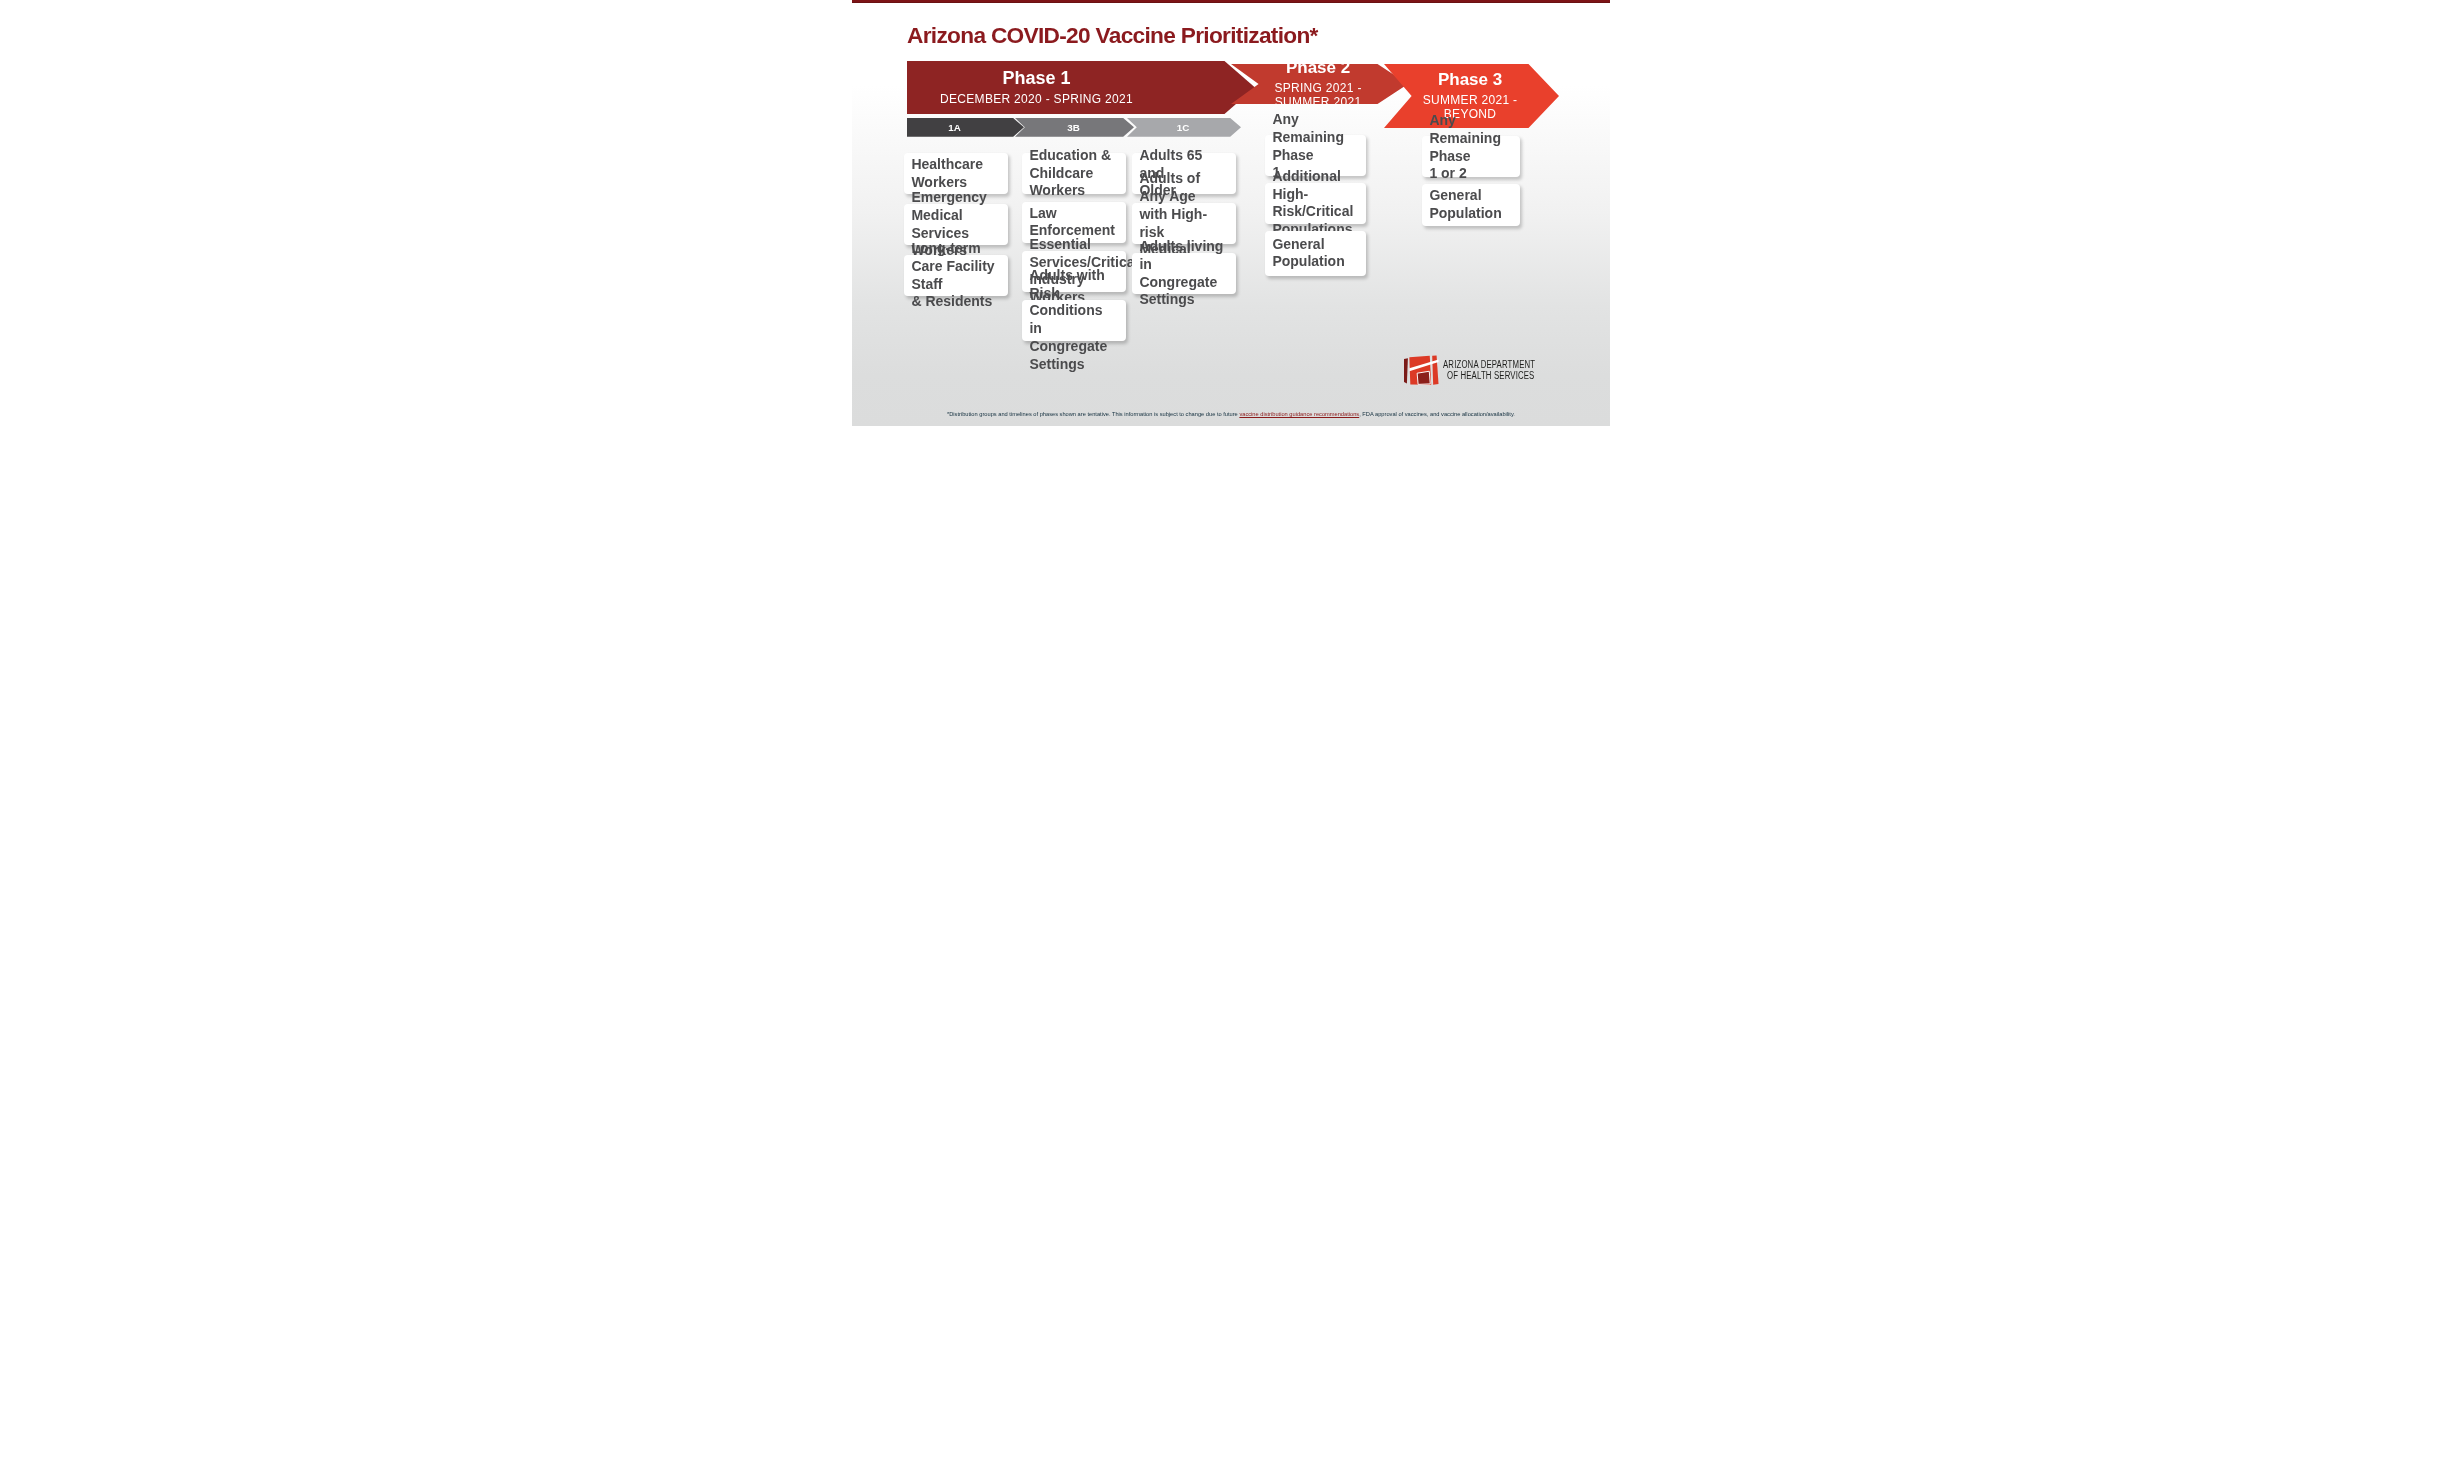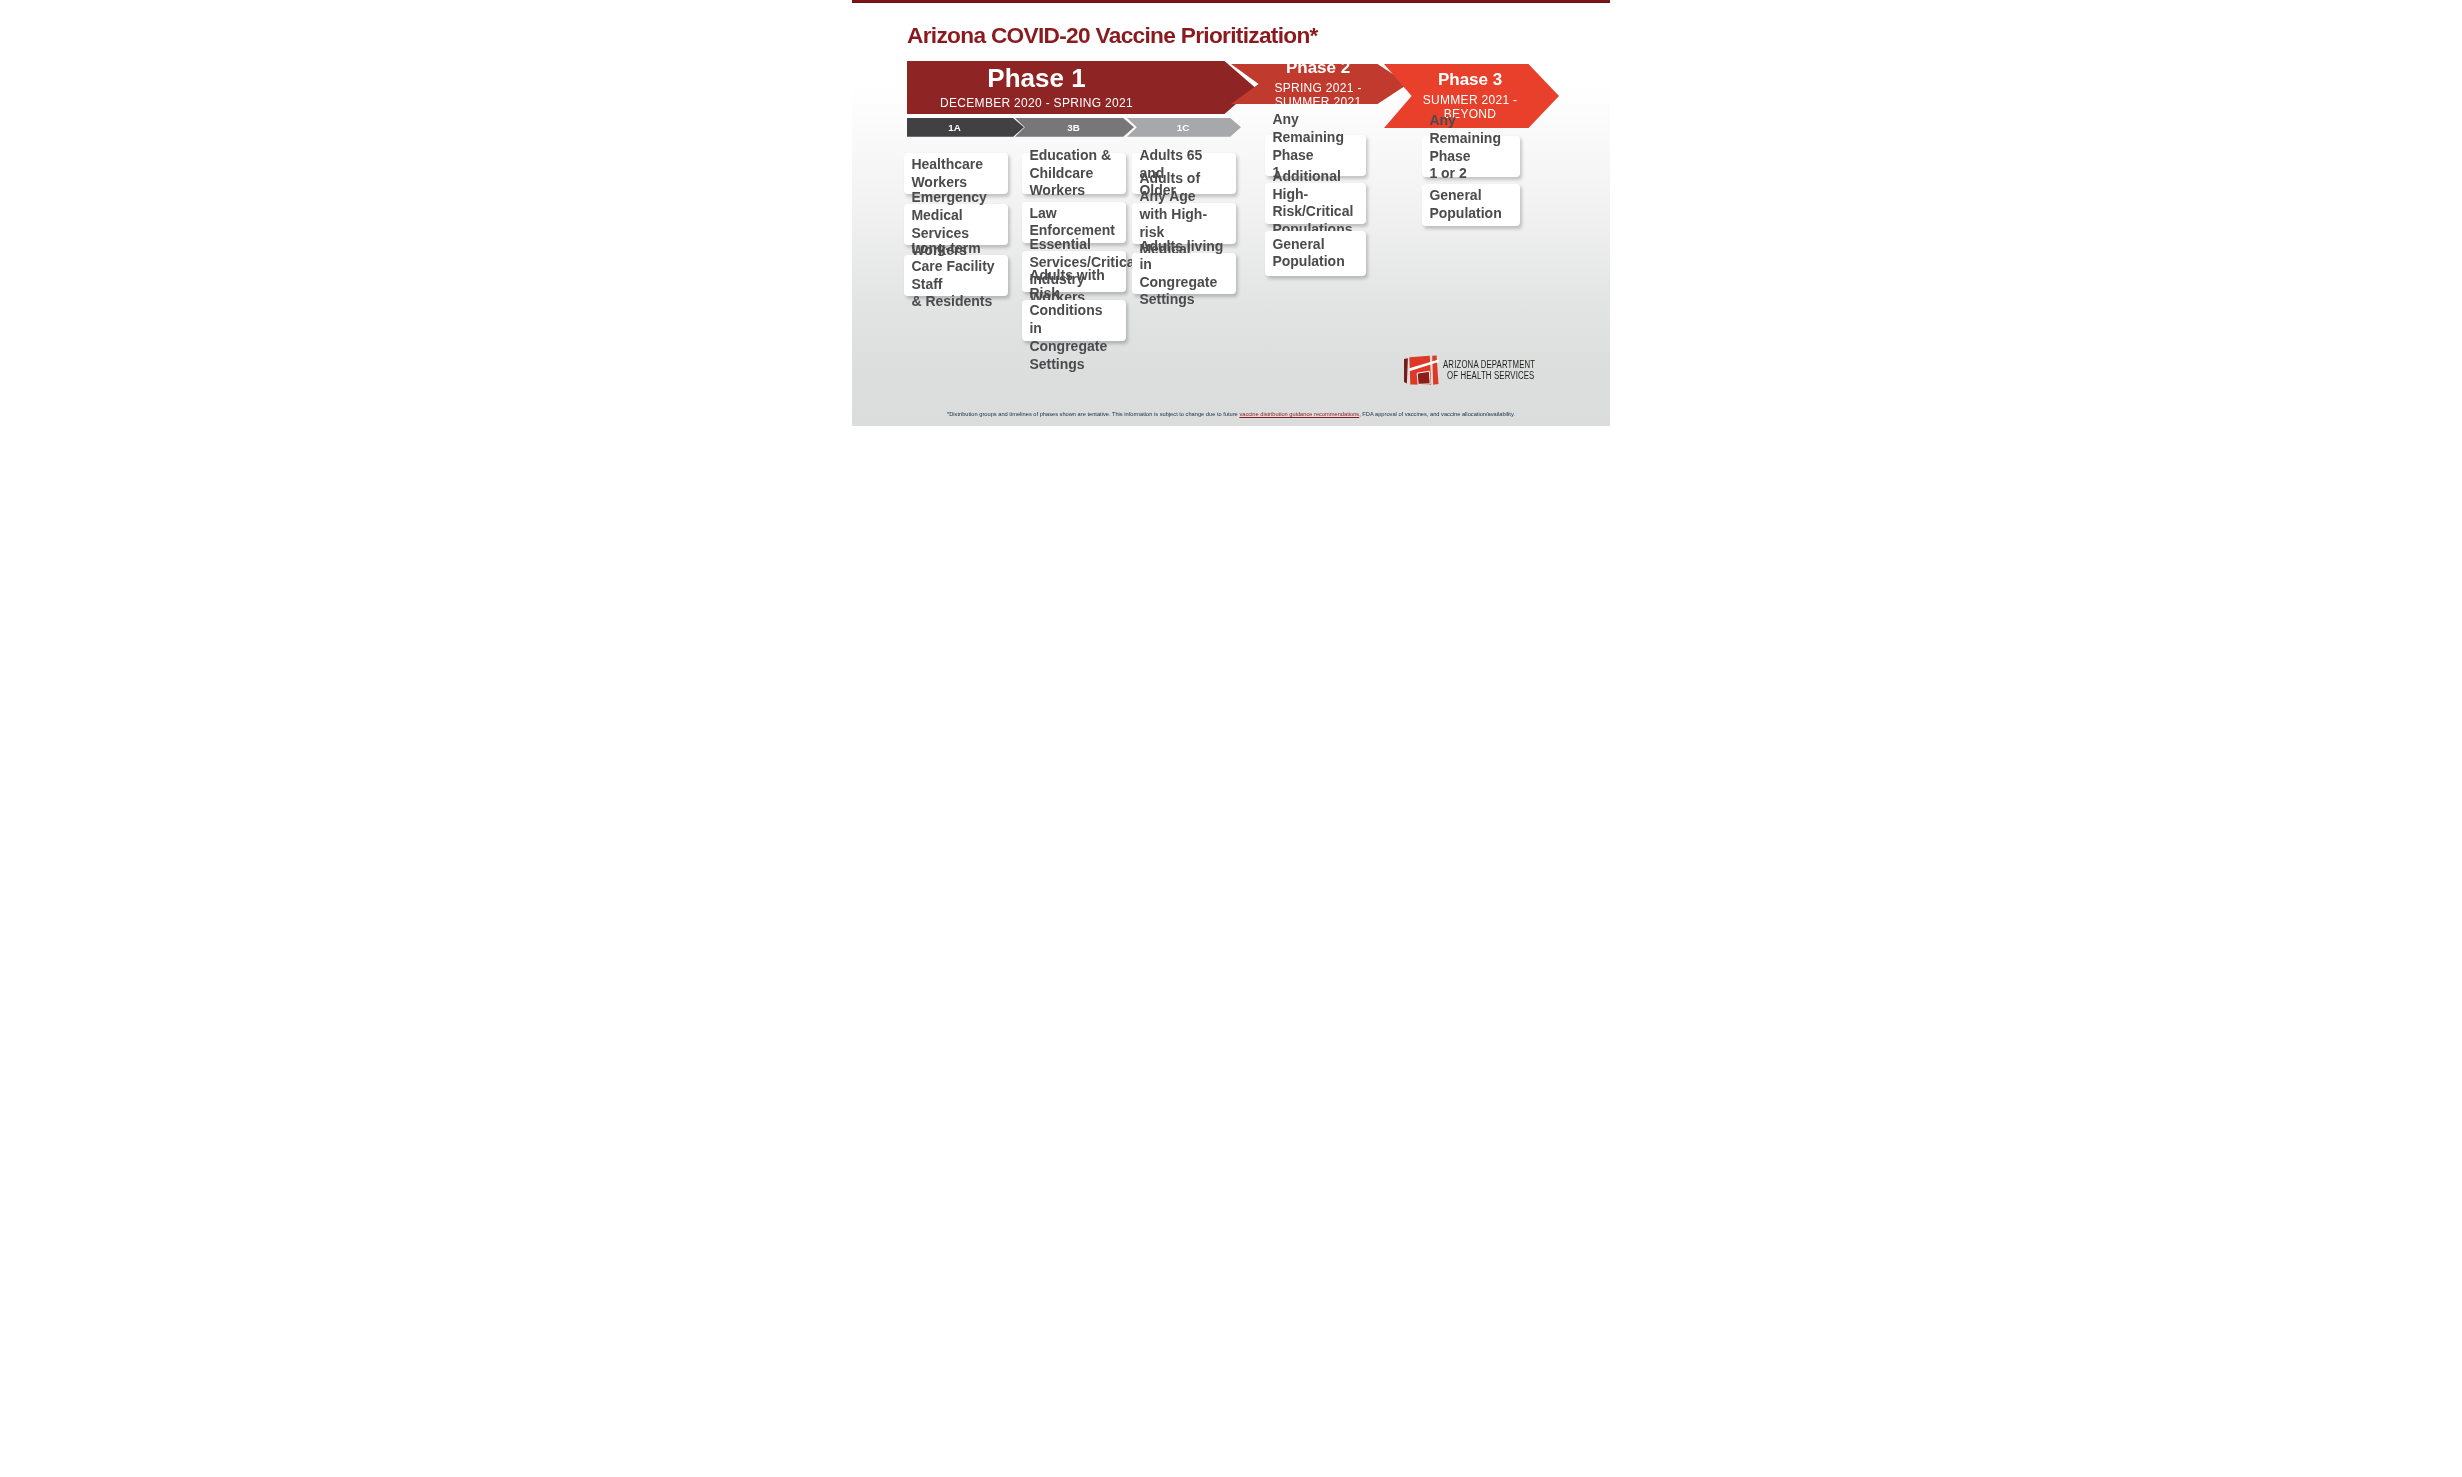--- a/index.html
+++ b/index.html
@@ -20,21 +20,21 @@
     clip-path:polygon(0 0,calc(100% - 30.5px) 0,100% 50%,calc(100% - 30.5px) 100%,0 100%);}
   .chev-p2{left:379px;top:64px;width:177px;height:40px;
     clip-path:polygon(0 0,calc(100% - 30.5px) 0,100% 50%,calc(100% - 30.5px) 100%,0 100%,27.6px 50%);}
   .chev-p3{left:532px;top:64px;width:175px;height:64px;
     clip-path:polygon(0 0,calc(100% - 30.5px) 0,100% 50%,calc(100% - 30.5px) 100%,0 100%,27.6px 50%);}
   .chev-inner{position:absolute;top:0;bottom:0;display:flex;flex-direction:column;
     align-items:center;justify-content:center;text-align:center;}
   .chev-p1 .chev-inner{left:0;right:89px;}
   .chev-p2 .chev-inner,.chev-p3 .chev-inner{left:27.6px;right:30.5px;}
   .phase-name{font-weight:bold;line-height:1.05;}
-  .chev-p1 .phase-name{font-size:26px;}
+  .chev-p1 .phase-name{font-size:18px;}
   .chev-p2 .phase-name,.chev-p3 .phase-name{font-size:17px;}
   .phase-dates{font-size:12px;letter-spacing:0.3px;margin-top:3.4px;}
   
   .sub{position:absolute;top:118px;height:18.7px;color:#fff;
     filter:drop-shadow(0.5px 1px 1px rgba(0,0,0,.3));}
   .sub-1a{left:55px;width:117px;
     clip-path:polygon(0 0,calc(100% - 10.8px) 0,100% 50%,calc(100% - 10.8px) 100%,0 100%);}
   .sub-1b{left:163px;width:119px;
     clip-path:polygon(0 0,calc(100% - 10.8px) 0,100% 50%,calc(100% - 10.8px) 100%,0 100%,9.8px 50%);}
   .sub-1c{left:275px;width:114px;

